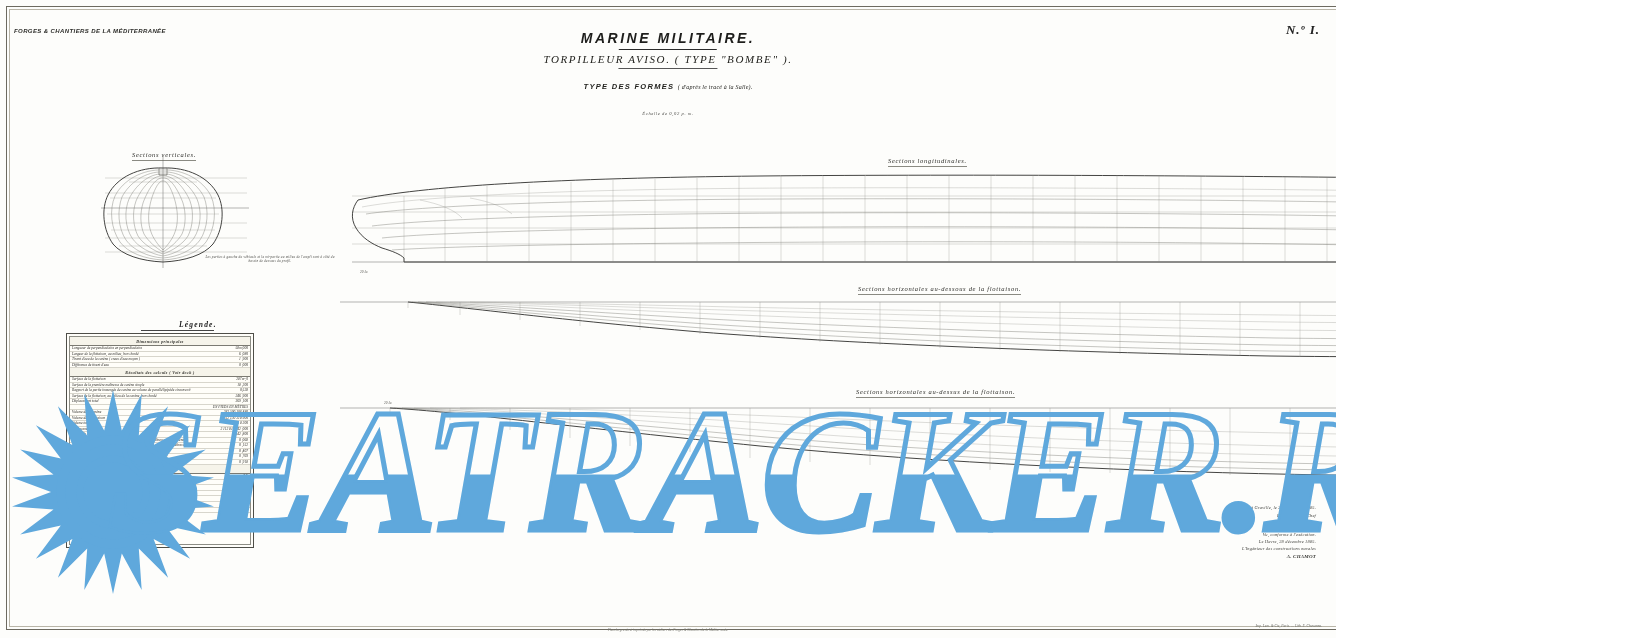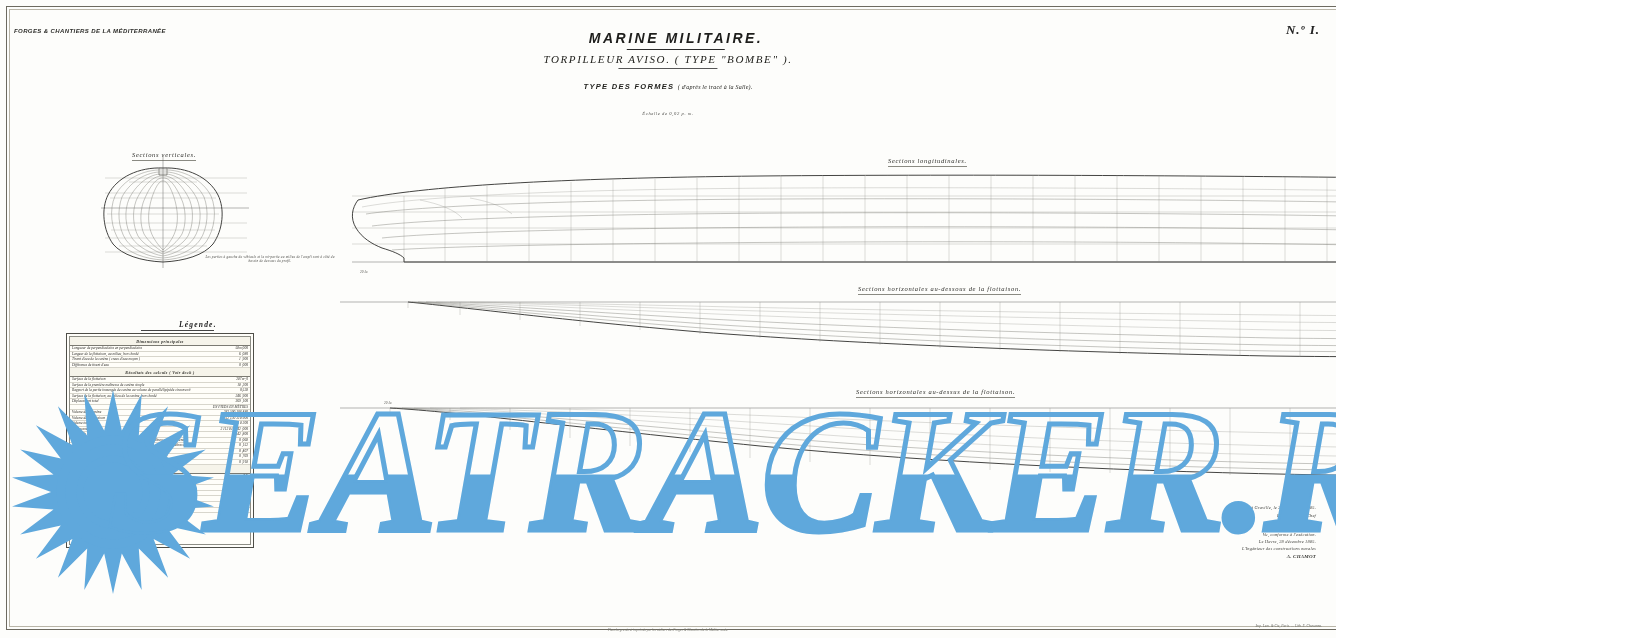--- a/index.html
+++ b/index.html
@@ -9,21 +9,21 @@
   
   .plate-border{position:absolute;left:6px;top:6px;width:1629px;height:624px;border:1px solid #6d6a60;box-sizing:border-box;}
   .plate-border-inner{position:absolute;left:9px;top:9px;width:1623px;height:618px;border:1px solid #b9b5a8;box-sizing:border-box;}
 
   .txt{position:absolute;color:#2b2b2b;white-space:nowrap;}
   .tiny{font-size:4.5px;letter-spacing:.2px;color:#4a4a46;}
 
   
   .maker{left:14px;top:28px;font-size:6px;font-weight:bold;letter-spacing:.4px;color:#2d2d2a;font-family:"Liberation Sans",sans-serif;}
   .platenum{right:16px;top:22px;font-size:13px;font-weight:bold;letter-spacing:1px;color:#222;font-family:"Liberation Serif",serif;}
-  .title1{left:50%;transform:translateX(-50%);top:30px;font-size:14px;font-weight:bold;letter-spacing:2.5px;color:#1e1e1c;font-family:"Liberation Sans",sans-serif;margin-left:8px;}
+  .title1{left:50%;transform:translateX(-50%);top:30px;font-size:14px;font-weight:bold;letter-spacing:2.5px;color:#1e1e1c;font-family:"Liberation Sans",sans-serif;}
   .title1::after{content:"";position:absolute;left:22%;right:22%;bottom:-4px;height:1px;background:#2b2b2b;}
   .title2{left:50%;transform:translateX(-50%);top:53px;font-size:11px;letter-spacing:1.6px;color:#23231f;}
   .title2::after{content:"";position:absolute;left:30%;right:30%;bottom:-4px;height:1px;background:#555;}
   .title3{left:50%;transform:translateX(-50%);top:82px;font-size:7.5px;letter-spacing:1.3px;font-weight:bold;color:#23231f;font-family:"Liberation Sans",sans-serif;}
   .title3 span.note{font-weight:normal;letter-spacing:.2px;font-size:6px;font-family:"Liberation Serif",serif;}
   .scale{left:50%;transform:translateX(-50%);top:111px;font-size:4.6px;letter-spacing:.6px;color:#4a4a46;}
 
   
   .cap{font-size:6.5px;letter-spacing:.7px;color:#2e2e2a;}
   .cap::after{content:"";position:absolute;left:0;right:0;bottom:-2px;height:.5px;background:#8a8a82;}

